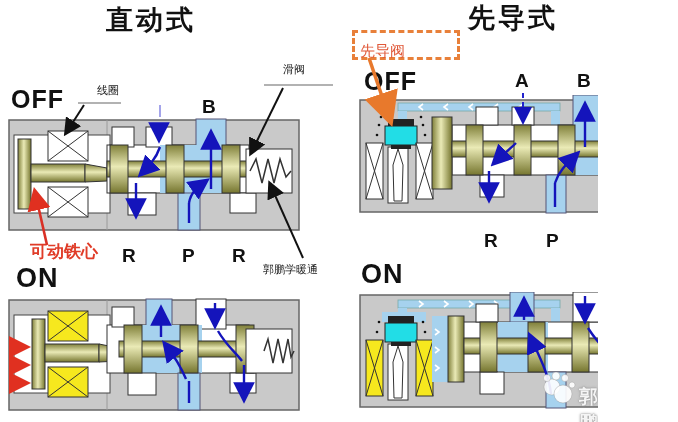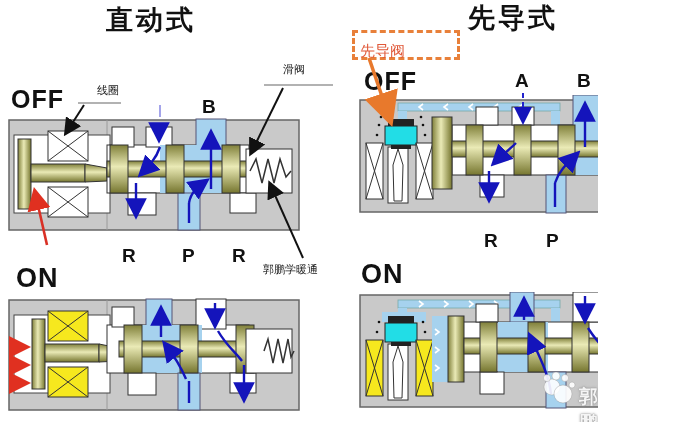--- a/index.html
+++ b/index.html
@@ -51,20 +51,21 @@
     </defs>
   </svg>
 
   <div class="lbl title" style="left:106px;top:7px;">直动式</div>
   <div class="lbl title" style="left:468px;top:5px;">先导式</div>
 
   <div class="lbl state" style="left:11px;top:87px;">OFF</div>
   <div class="lbl anno" style="left:80px;top:85px;margin-left:17px;">线圈</div>
   <div class="lbl anno" style="left:283px;top:64px;">滑阀</div>
   <div class="lbl port" style="left:202px;top:97px;">B</div>
+  <div class="lbl red-anno" style="left:30px;top:243px;">可动铁心</div>
   <div class="lbl port" style="left:122px;top:246px;">R</div>
   <div class="lbl port" style="left:182px;top:246px;">P</div>
   <div class="lbl port" style="left:232px;top:246px;">R</div>
   <div class="lbl anno" style="left:263px;top:264px;">郭鹏学暖通</div>
   <div class="lbl state" style="left:16px;top:265px;font-size:27px;">ON</div>
 
   <div class="pilot-box">
     <span class="txt">先导阀</span>
   </div>
   <div class="lbl state" style="left:364px;top:69px;">OFF</div>

